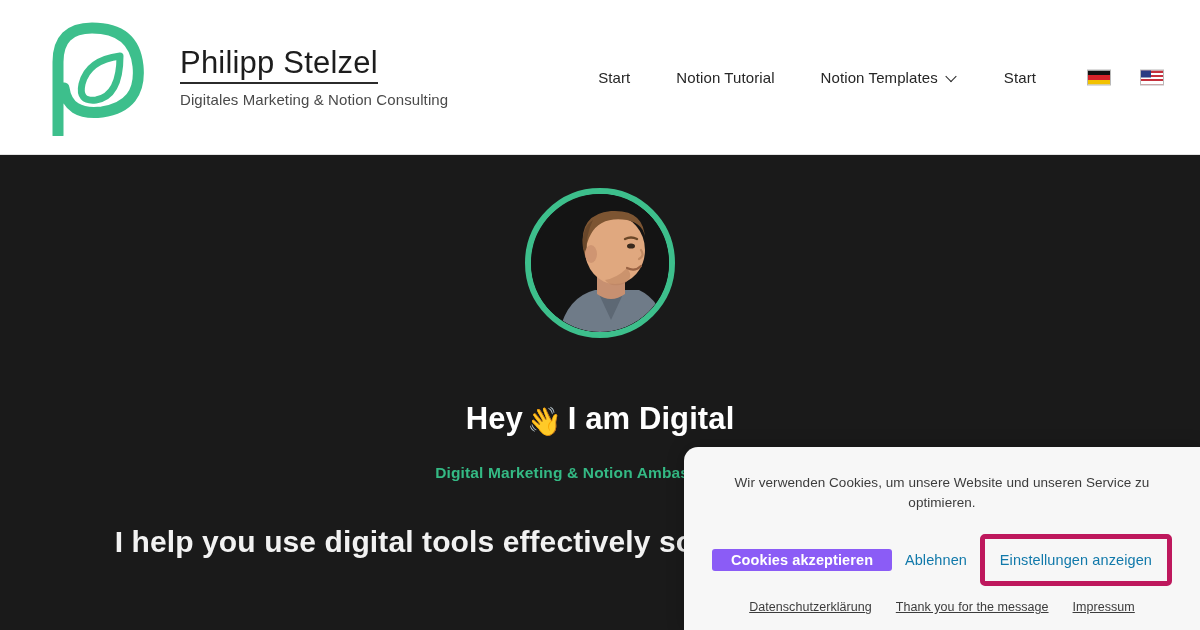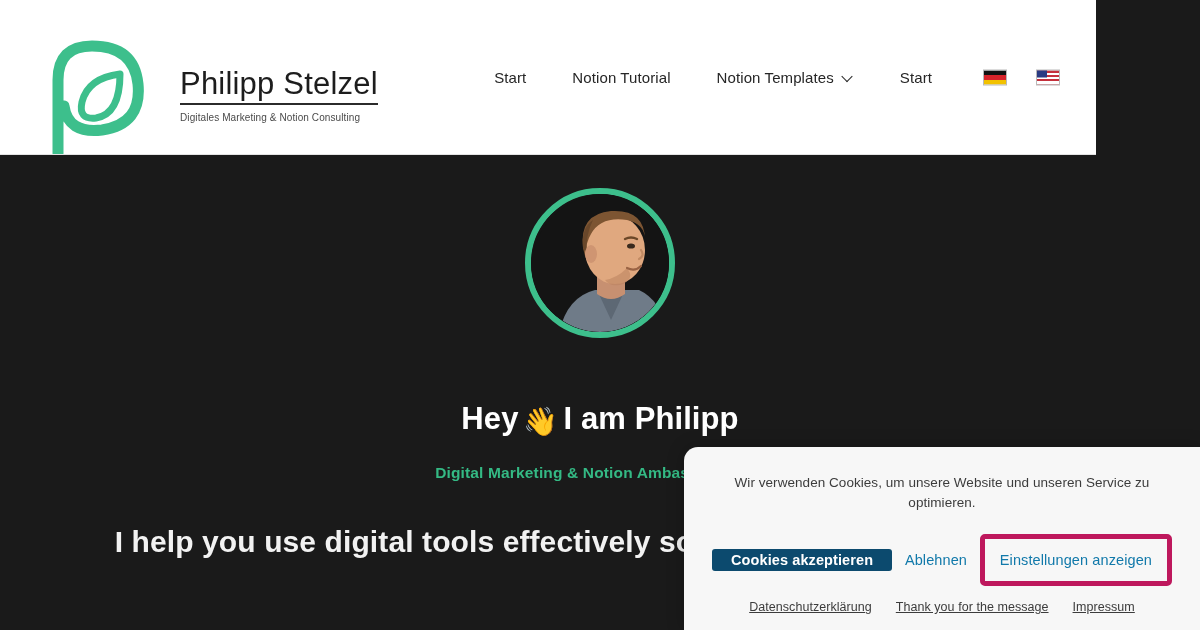--- a/index.html
+++ b/index.html
@@ -19,25 +19,25 @@
 
   .page {
     width: 1200px;
     height: 630px;
     position: relative;
     overflow: hidden;
   }
 
   
   .site-header {
-    width: 1096px;
+    width: 1200px;
     height: 155px;
     background: #ffffff;
     display: flex;
-    align-items: flex-end;
+    align-items: center;
     position: relative;
     border-bottom: 1px solid #e3e3e3;
   }
 
   .brand {
     display: flex;
     align-items: center;
     margin-left: 48px;
     text-decoration: none;
   }
@@ -61,21 +61,21 @@
     font-weight: 400;
     color: #1d1d1d;
     letter-spacing: .2px;
     line-height: 1.12;
     border-bottom: 2px solid #2b2b2b;
     padding-bottom: 1px;
     align-self: flex-start;
   }
 
   .brand-tagline {
-    font-size: 10px;
+    font-size: 15px;
     font-weight: 400;
     color: #4a4a4a;
     margin-top: 7px;
     letter-spacing: .1px;
   }
 
   
   .main-nav {
     position: absolute;
     right: 36px;
@@ -234,21 +234,21 @@
   }
 
   .cookie-actions {
     margin-top: 21px;
     display: flex;
     align-items: center;
     justify-content: space-between;
   }
 
   .btn-accept {
-    background: #0c4a6e;
+    background: #8b5cf6;
     color: #ffffff;
     border: none;
     font-family: "Liberation Sans", sans-serif;
     font-size: 14.5px;
     font-weight: 700;
     padding: 3px 19px;
     border-radius: 3px;
     cursor: pointer;
     letter-spacing: .1px;
     white-space: nowrap;
@@ -365,21 +365,21 @@
 
             <path d="M110 56 Q114 62 108 65" stroke="#c18a63" stroke-width="2.2" fill="none" stroke-linecap="round"></path>
 
             <path d="M96 74 Q104 78 110 72" stroke="#9a6344" stroke-width="2.2" fill="none" stroke-linecap="round"></path>
           </g>
         </svg>
       </div>
     </div>
 
     <h1 class="hero-title">
-      <span>Hey</span><span class="wave">👋</span><span>I am Philipp</span>
+      <span>Hey</span><span class="wave">👋</span><span>I am Digital</span>
     </h1>
 
     <p class="hero-subtitle">Digital Marketing &amp; Notion Ambassador · I h</p>
 
     <h2 class="hero-lead">I help you use digital tools effectively so that you can increase your</h2>
 
     <div class="cookie-banner">
       <p class="cookie-text">Wir verwenden Cookies, um unsere Website und unseren Service zu optimieren.</p>
 
       <div class="cookie-actions">

